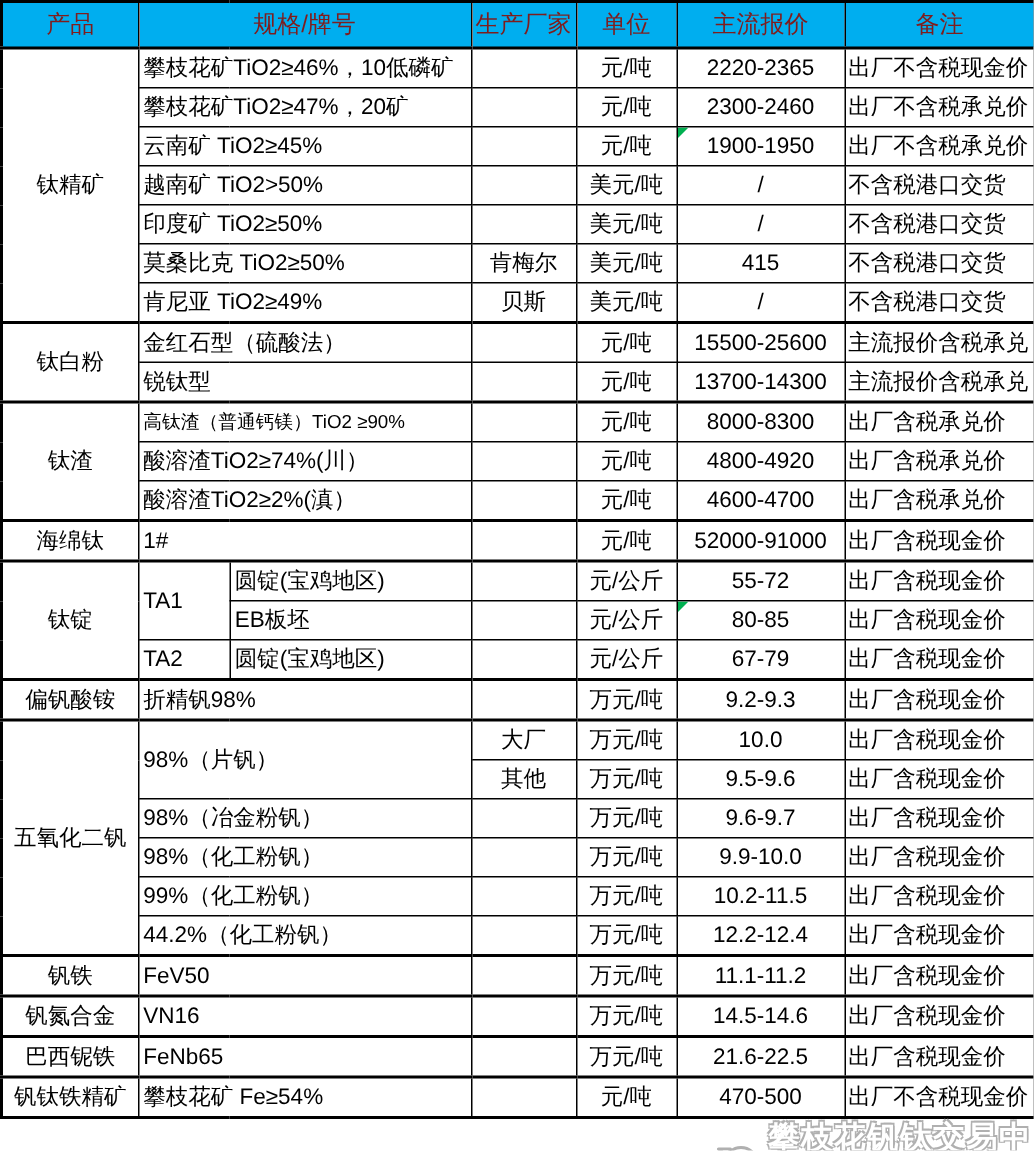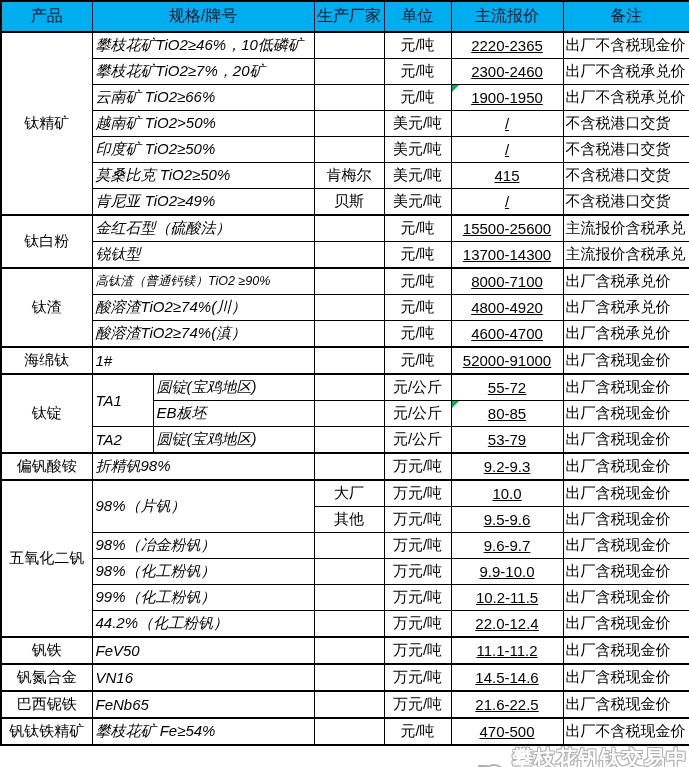--- a/index.html
+++ b/index.html
@@ -10,31 +10,31 @@
   }
   table.price-table {
     border-collapse:collapse; table-layout:fixed;
     width:689px; border:2px solid #000;
   }
   th,td {
     border:1px solid #000; padding:0;
     white-space:nowrap; overflow:hidden; color:#000;
   }
   thead th {
-    background:var(--header-bg,#00AEEF); color:#0f172a;
+    background:var(--header-bg,#00AEEF); color:#7f1d1d;
     height:29px; font-size:16px; font-weight:400; text-align:center;
     border-bottom:2px solid #000;
   }
   tbody td { height:25px; font-size:15px; vertical-align:middle; }
   tr.group-start td { border-top:2px solid #000; }
   td.center { text-align:center; }
-  td.spec { text-align:left; padding:0 3px;font-style:italic; }
+  td.spec { text-align:left; padding:0 3px; }
   td.spec.small { font-size:12.5px; }
   td.note { text-align:left; padding:0 2px; }
-  td.price { position:relative; text-align:center;text-decoration:underline; }
+  td.price { position:relative; text-align:center; }
   .flag {
     position:absolute; left:0; top:0; width:0; height:0; display:block;
     border-top:7px solid var(--flag-green,#00B050);
     border-right:7px solid transparent;
   }
   .watermark {
     position:absolute; left:450px; top:722px; width:239px; height:44px;
     display:flex; align-items:center; pointer-events:none;margin-top:28px;
   }
   .wm-line {
@@ -75,28 +75,28 @@
   <tbody>
       <tr class="group-start">
         <td class="center" rowspan="7">钛精矿</td>
         <td class="spec" colspan="2">攀枝花矿TiO2≥46%，10低磷矿</td>
         <td class="center"></td>
         <td class="center">元/吨</td>
         <td class="price">2220-2365</td>
         <td class="note">出厂不含税现金价</td>
       </tr>
       <tr>
-        <td class="spec" colspan="2">攀枝花矿TiO2≥7%，20矿</td>
+        <td class="spec" colspan="2">攀枝花矿TiO2≥47%，20矿</td>
         <td class="center"></td>
         <td class="center">元/吨</td>
         <td class="price">2300-2460</td>
         <td class="note">出厂不含税承兑价</td>
       </tr>
       <tr>
-        <td class="spec" colspan="2">云南矿 TiO2≥66%</td>
+        <td class="spec" colspan="2">云南矿 TiO2≥45%</td>
         <td class="center"></td>
         <td class="center">元/吨</td>
         <td class="price">1900-1950<i class="flag"></i></td>
         <td class="note">出厂不含税承兑价</td>
       </tr>
       <tr>
         <td class="spec" colspan="2">越南矿 TiO2&gt;50%</td>
         <td class="center"></td>
         <td class="center">美元/吨</td>
         <td class="price">/</td>
@@ -136,32 +136,32 @@
         <td class="center"></td>
         <td class="center">元/吨</td>
         <td class="price">13700-14300</td>
         <td class="note">主流报价含税承兑</td>
       </tr>
       <tr class="group-start">
         <td class="center" rowspan="3">钛渣</td>
         <td class="spec small" colspan="2">高钛渣（普通钙镁）TiO2 ≥90%</td>
         <td class="center"></td>
         <td class="center">元/吨</td>
-        <td class="price">8000-7100</td>
+        <td class="price">8000-8300</td>
         <td class="note">出厂含税承兑价</td>
       </tr>
       <tr>
         <td class="spec" colspan="2">酸溶渣TiO2≥74%(川）</td>
         <td class="center"></td>
         <td class="center">元/吨</td>
         <td class="price">4800-4920</td>
         <td class="note">出厂含税承兑价</td>
       </tr>
       <tr>
-        <td class="spec" colspan="2">酸溶渣TiO2≥74%(滇）</td>
+        <td class="spec" colspan="2">酸溶渣TiO2≥2%(滇）</td>
         <td class="center"></td>
         <td class="center">元/吨</td>
         <td class="price">4600-4700</td>
         <td class="note">出厂含税承兑价</td>
       </tr>
       <tr class="group-start">
         <td class="center" rowspan="1">海绵钛</td>
         <td class="spec" colspan="2">1#</td>
         <td class="center"></td>
         <td class="center">元/吨</td>
@@ -182,21 +182,21 @@
         <td class="center"></td>
         <td class="center">元/公斤</td>
         <td class="price">80-85<i class="flag"></i></td>
         <td class="note">出厂含税现金价</td>
       </tr>
       <tr>
         <td class="spec" rowspan="1">TA2</td>
         <td class="spec">圆锭(宝鸡地区)</td>
         <td class="center"></td>
         <td class="center">元/公斤</td>
-        <td class="price">53-79</td>
+        <td class="price">67-79</td>
         <td class="note">出厂含税现金价</td>
       </tr>
       <tr class="group-start">
         <td class="center" rowspan="1">偏钒酸铵</td>
         <td class="spec" colspan="2">折精钒98%</td>
         <td class="center"></td>
         <td class="center">万元/吨</td>
         <td class="price">9.2-9.3</td>
         <td class="note">出厂含税现金价</td>
       </tr>
@@ -232,21 +232,21 @@
         <td class="spec" colspan="2">99%（化工粉钒）</td>
         <td class="center"></td>
         <td class="center">万元/吨</td>
         <td class="price">10.2-11.5</td>
         <td class="note">出厂含税现金价</td>
       </tr>
       <tr>
         <td class="spec" colspan="2">44.2%（化工粉钒）</td>
         <td class="center"></td>
         <td class="center">万元/吨</td>
-        <td class="price">22.0-12.4</td>
+        <td class="price">12.2-12.4</td>
         <td class="note">出厂含税现金价</td>
       </tr>
       <tr class="group-start">
         <td class="center" rowspan="1">钒铁</td>
         <td class="spec" colspan="2">FeV50</td>
         <td class="center"></td>
         <td class="center">万元/吨</td>
         <td class="price">11.1-11.2</td>
         <td class="note">出厂含税现金价</td>
       </tr>

